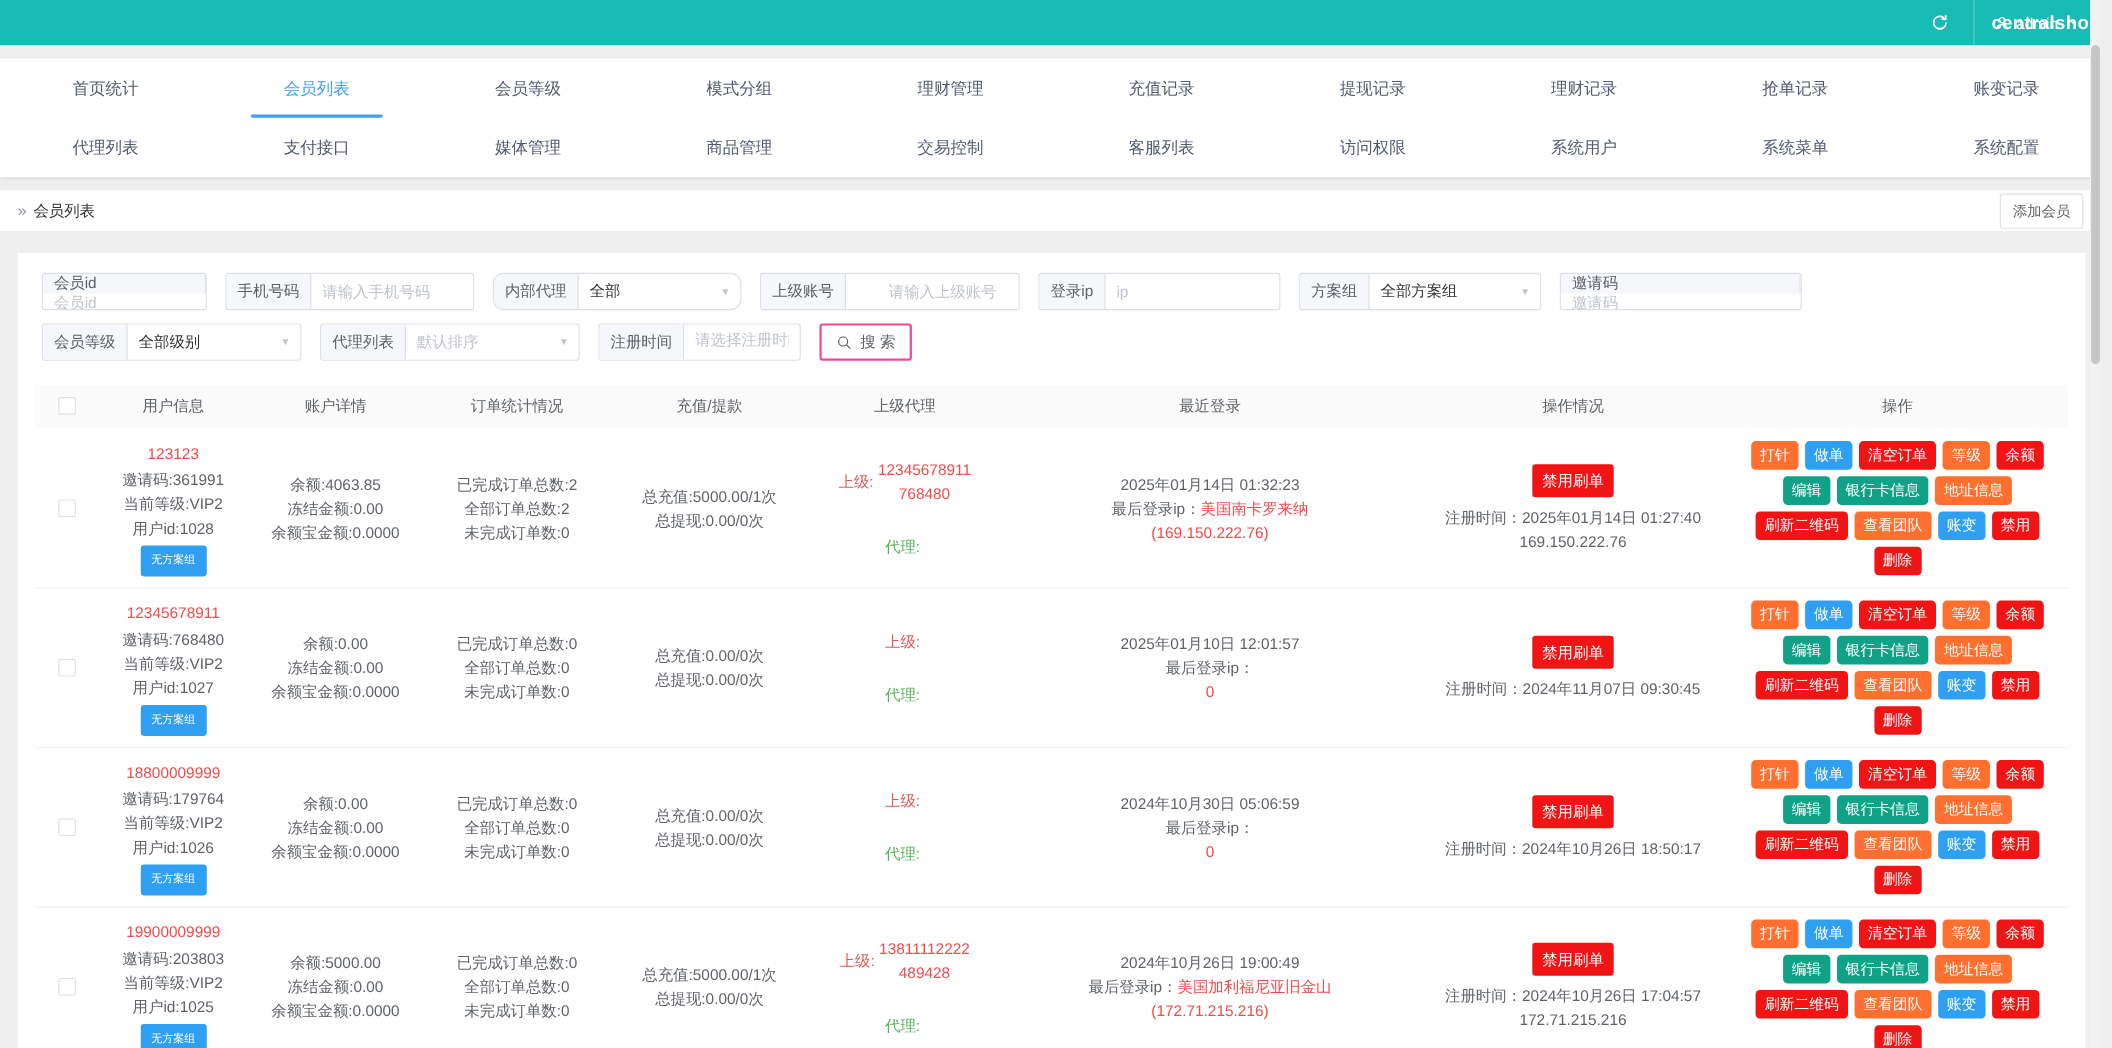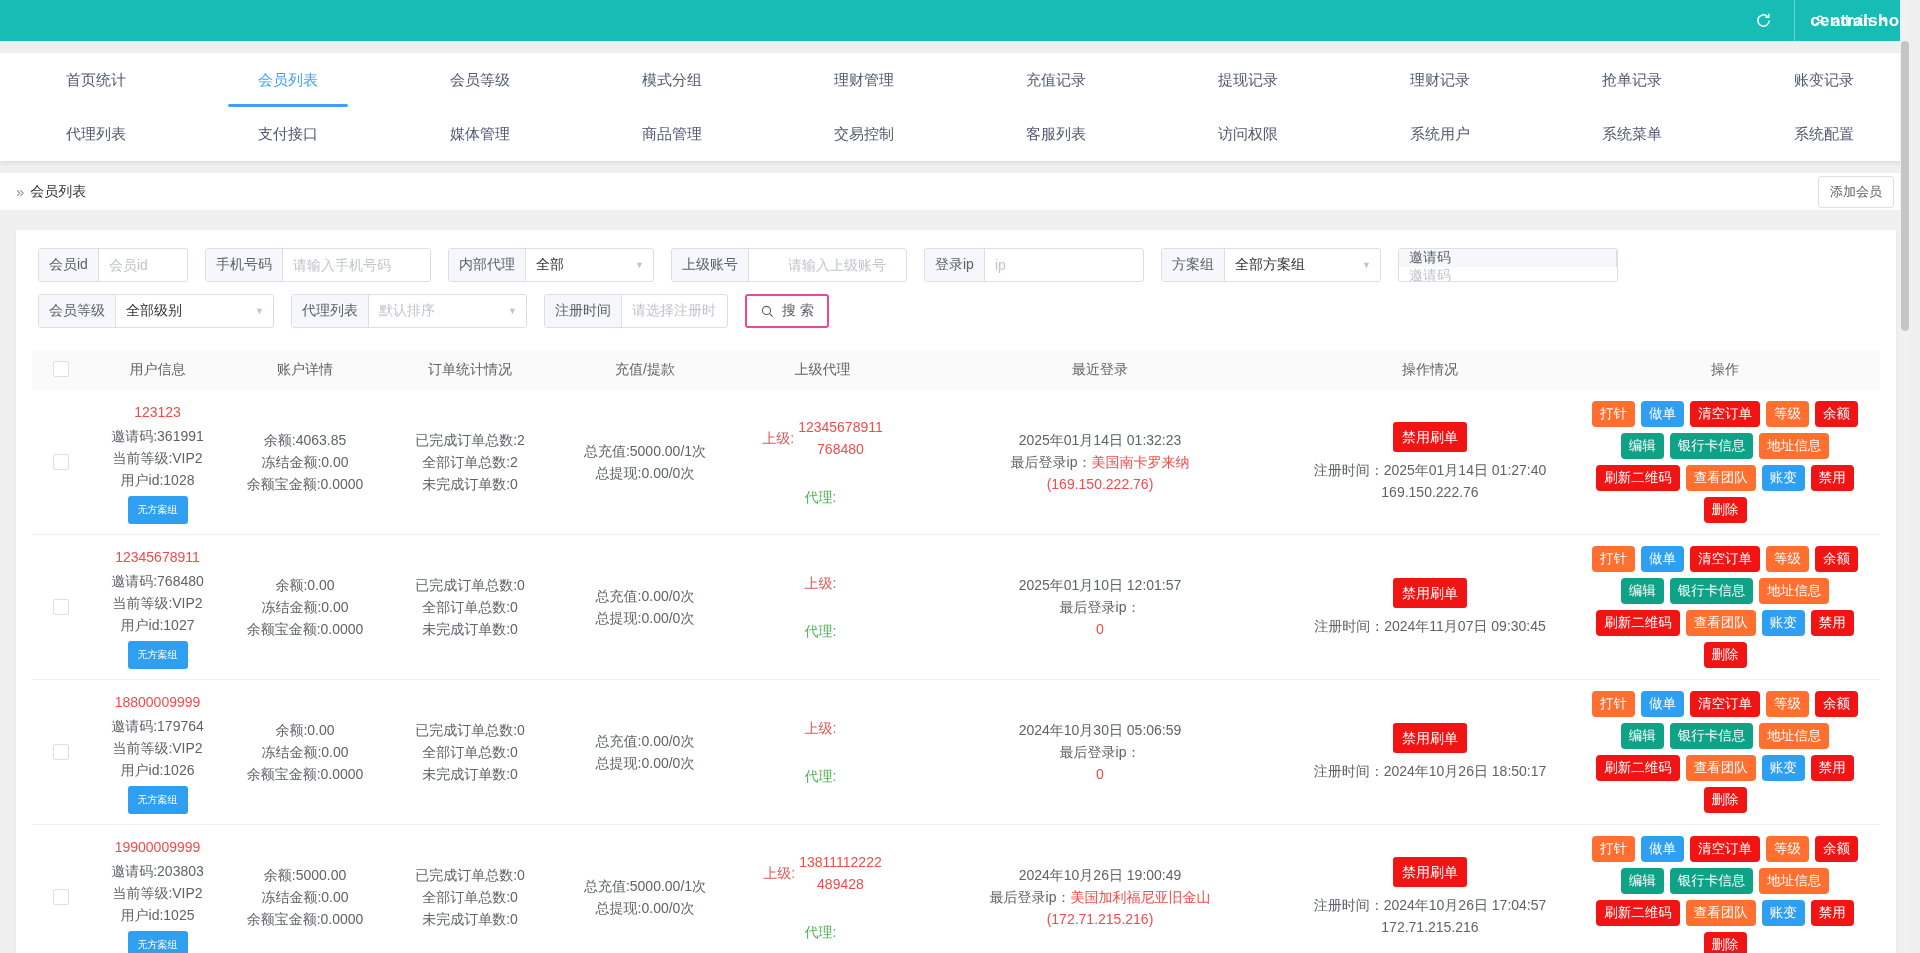--- a/index.html
+++ b/index.html
@@ -186,29 +186,29 @@
   <div class="crumb-bar">
     <div class="crumb">
       <span class="crumb-prefix">»</span>
       <span>会员列表</span>
     </div>
     <button class="add-btn">添加会员</button>
   </div>
 
   <div class="card">
     <div class="filters" id="filters-row-1">
-        <label class="fgroup" style="width: 150px;">
+        <label class="fgroup" style="width: 150px; flex-direction: column;">
     <span class="fg-label">会员id</span>
     <input type="text" placeholder="会员id" style="">
   </label>
         <label class="fgroup" style="width: 226px;">
     <span class="fg-label">手机号码</span>
     <input type="text" placeholder="请输入手机号码" style="">
   </label>
-        <div class="fgroup" style="width: 206px;">
+        <div class="fgroup" style="width: 226px; border-radius: 10px;">
     <span class="fg-label">内部代理</span>
     <span class="fg-value">全部</span>
     <span class="fg-caret">▼</span>
   </div>
         <label class="fgroup" style="width: 236px; gap: 29px;">
     <span class="fg-label">上级账号</span>
     <input type="text" placeholder="请输入上级账号" style="">
   </label>
         <label class="fgroup" style="width: 220px;">
     <span class="fg-label">登录ip</span>

